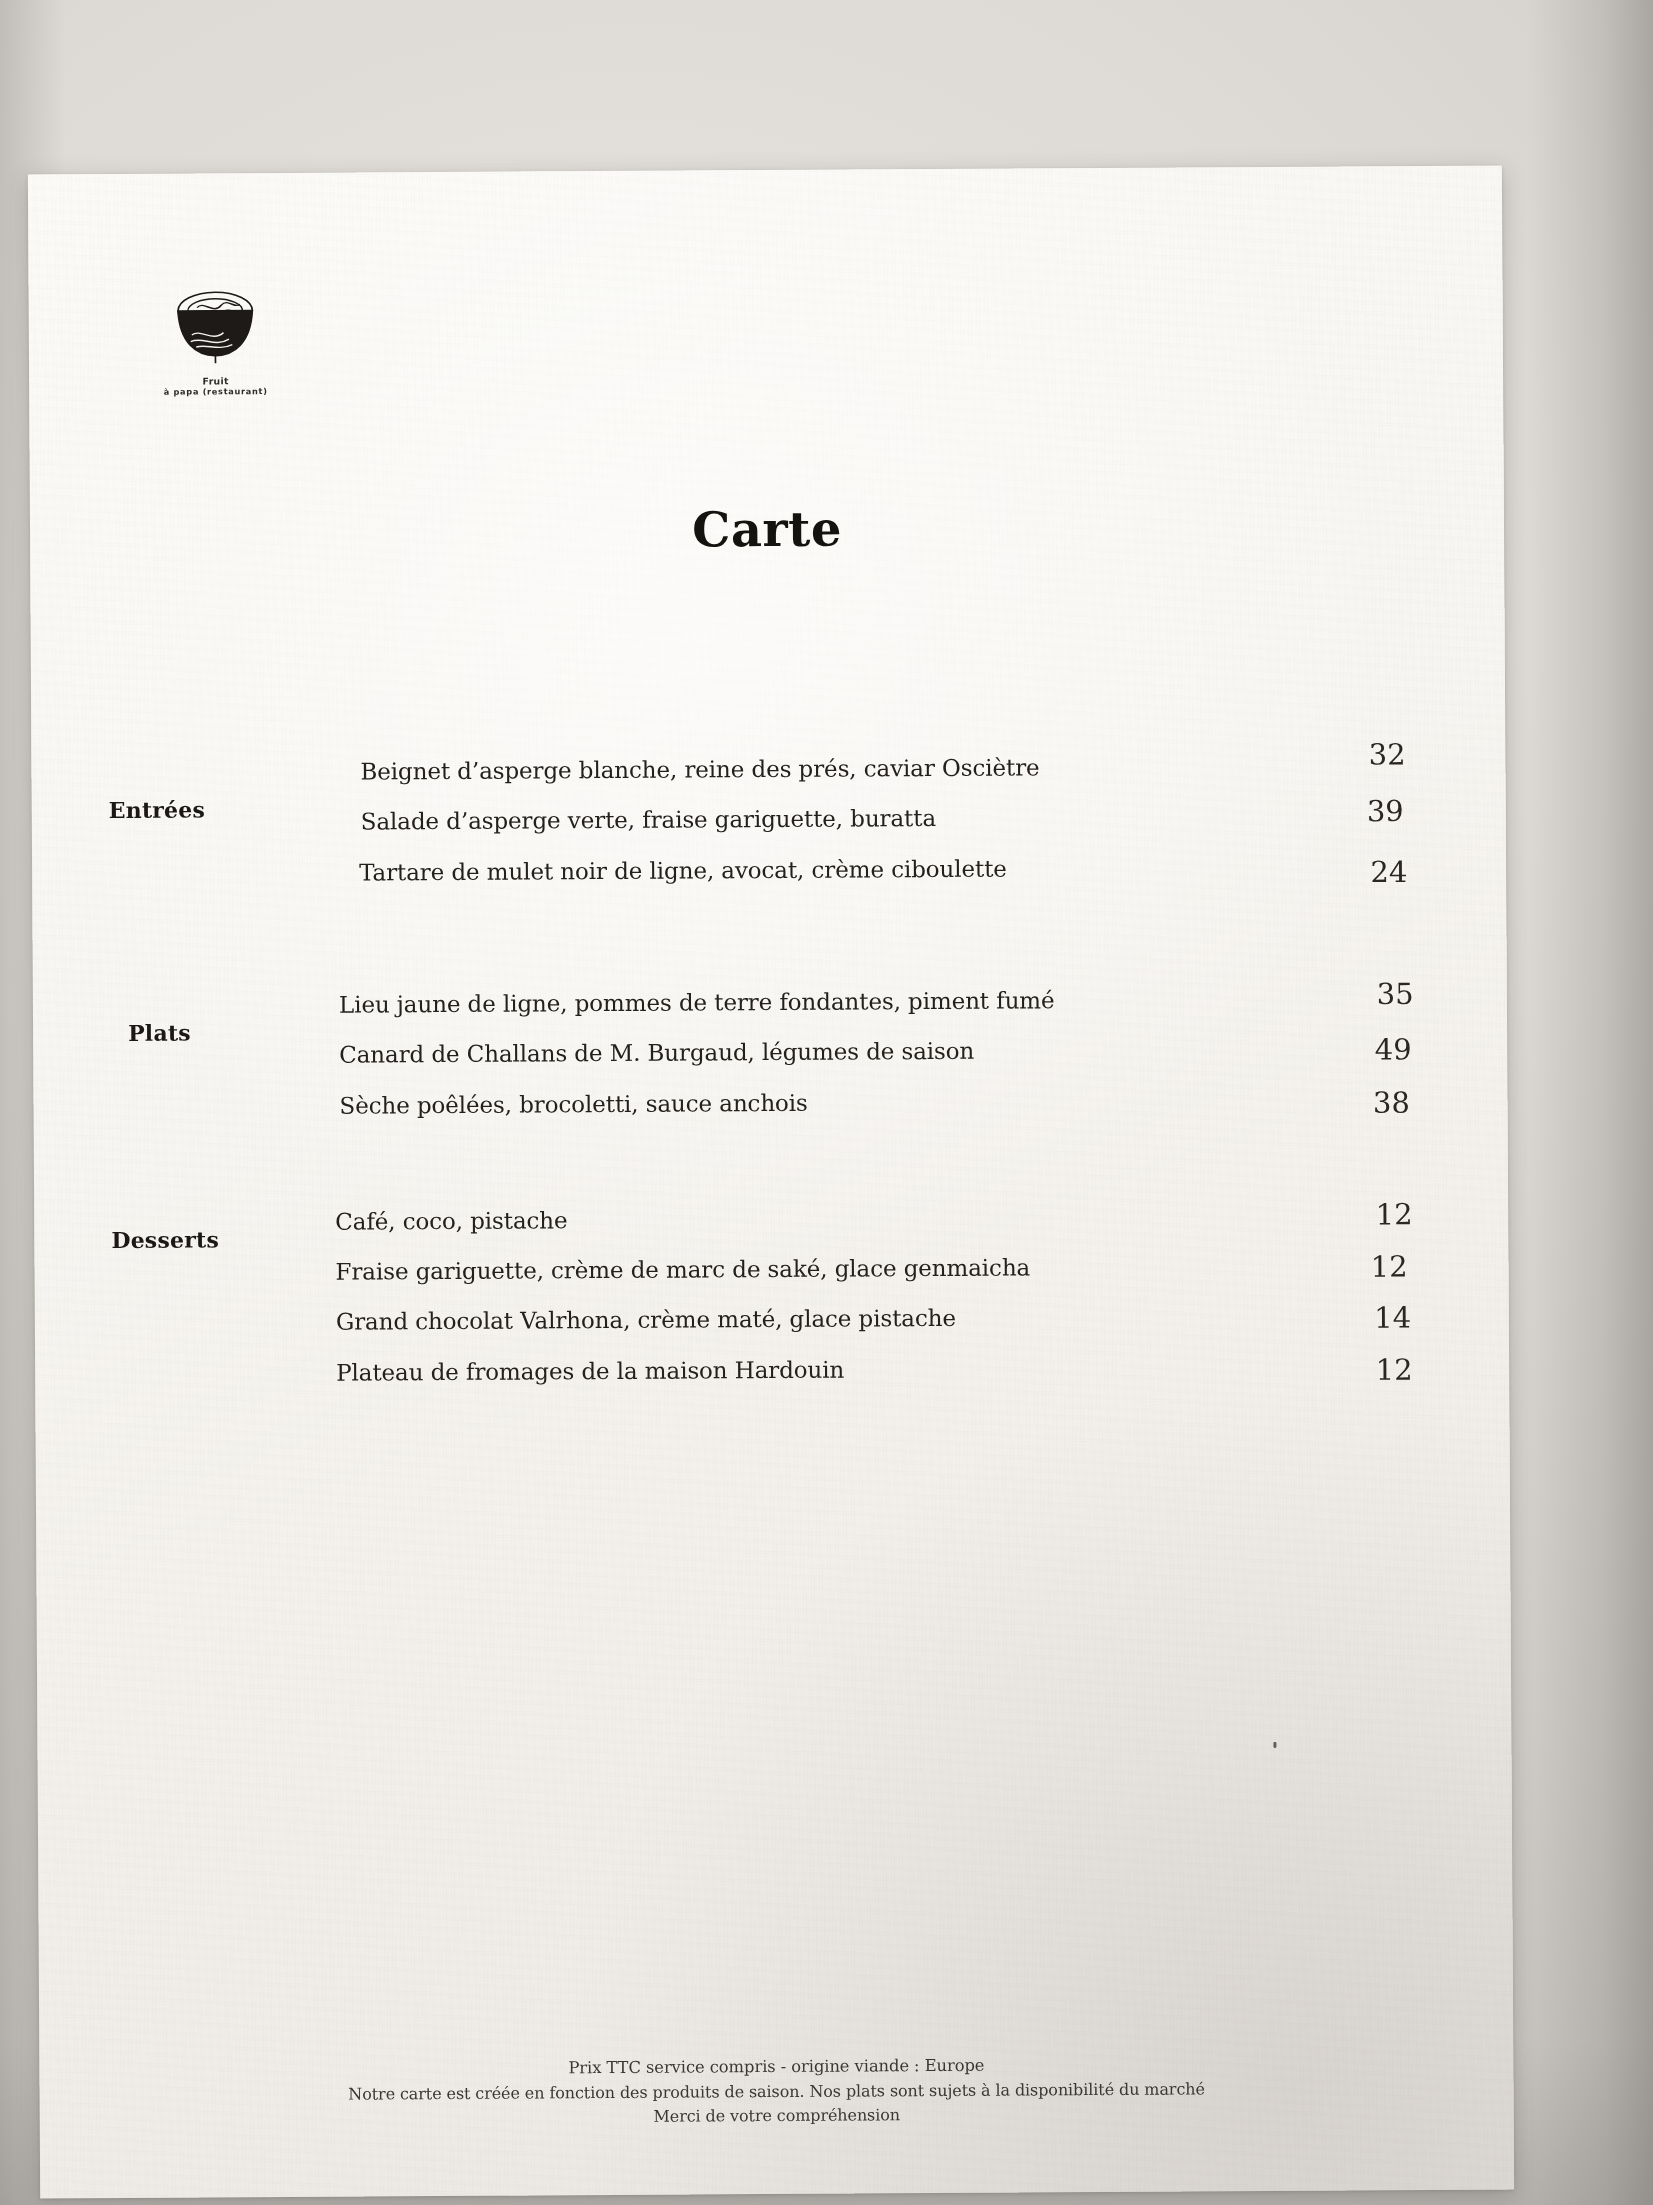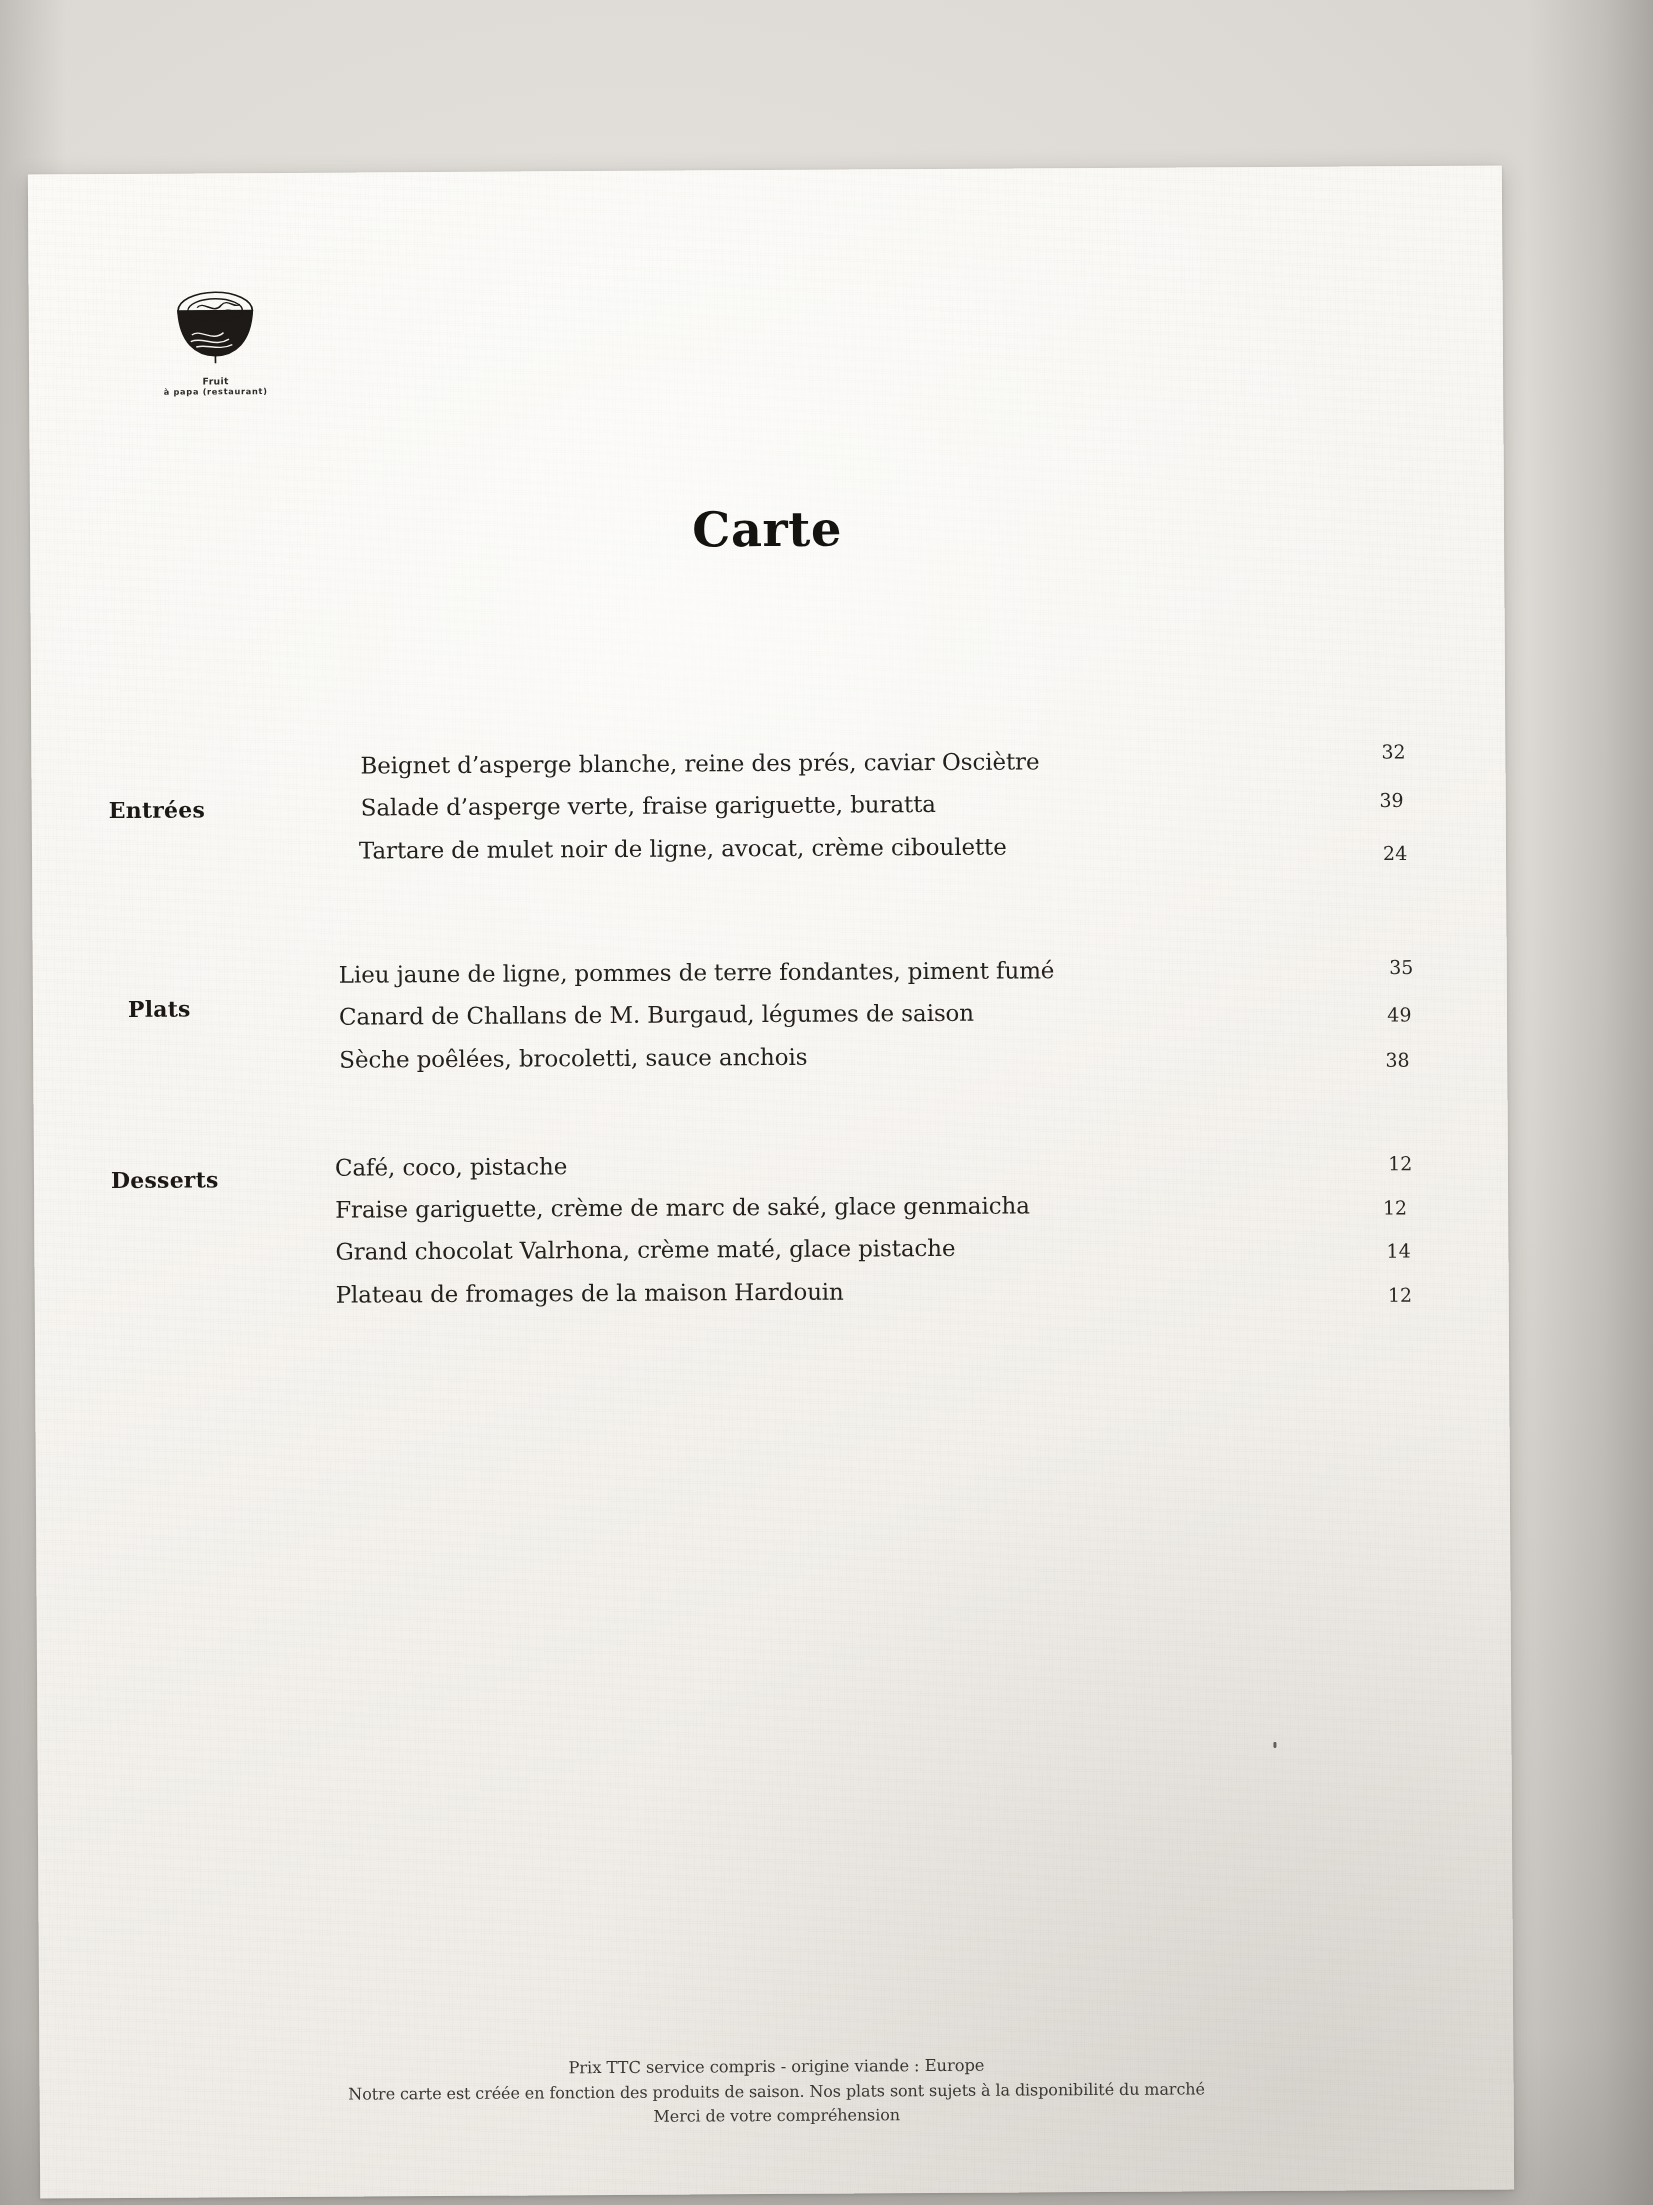--- a/index.html
+++ b/index.html
@@ -137,21 +137,21 @@
   }
   .item-name {
     font-family: "DejaVu Serif", serif;
     font-size: 23px;
     color: #24211d;
     letter-spacing: -0.1px;
     white-space: nowrap;
   }
   .item-price {
     font-family: "DejaVu Serif", serif;
-    font-size: 19px;
+    font-size: 29px;
     color: #2a2723;
     margin-left: 22px;
     min-width: 38px;
     text-align: right;
   }
 
   
   .sec-entrees .section-title { top: 43px; }
   .sec-entrees .item:nth-child(1) { padding-left: 23px; }
   .sec-entrees .item:nth-child(2) { padding-left: 23px; }
@@ -160,21 +160,21 @@
   .sec-entrees .item:nth-child(2) .item-price { transform: translateY(-2.2px) translateX(-12px); }
   .sec-entrees .item:nth-child(3) .item-price { transform: translateY(7.7px) translateX(-8.8px); text-align: right; }
 
   .sec-plats { margin-top: 98px; }
   .sec-plats .section-title { top: 33px; margin-left: 18px; }
   .sec-plats .item:nth-child(1) .item-price { transform: translateY(-2.2px) translateX(-3.3px); }
   .sec-plats .item:nth-child(2) .item-price { transform: translateY(3.3px) translateX(-5.5px); }
   .sec-plats .item:nth-child(3) .item-price { transform: translateY(5.5px) translateX(-7.7px); }
 
   .sec-desserts { margin-top: 82px; }
-  .sec-desserts .section-title { top: 11px; }
+  .sec-desserts .section-title { top: 23px; }
   .sec-desserts .items { margin-left: 301px; }
   .sec-desserts .item:nth-child(1) .item-price { transform: translateY(1.1px) translateX(-5.5px); }
   .sec-desserts .item:nth-child(2) .item-price { transform: translateY(3.3px) translateX(-11px); }
   .sec-desserts .item:nth-child(3) .item-price { transform: translateY(4.4px) translateX(-7.7px); }
   .sec-desserts .item:nth-child(4) .item-price { transform: translateY(5.5px) translateX(-6.6px); }
 
   .footer {
     position: absolute;
     left: 0;
     right: 0;

